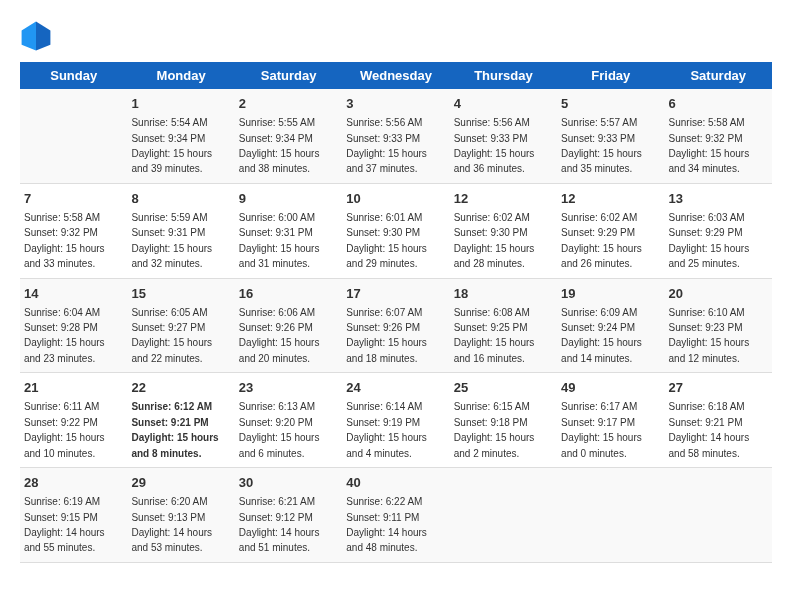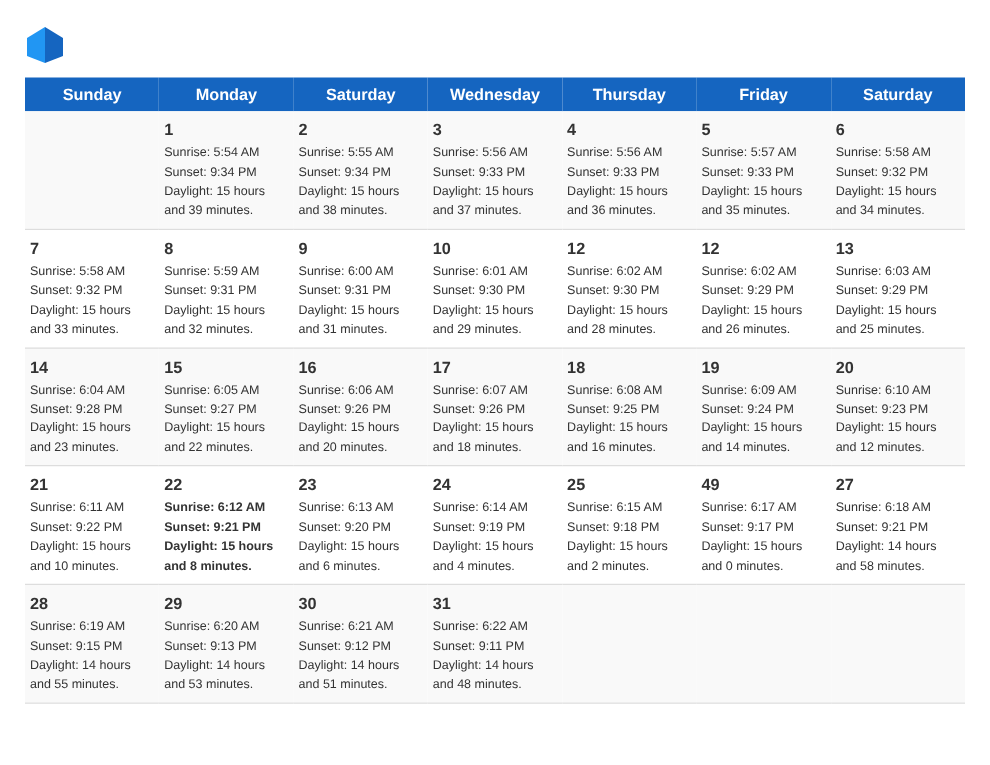--- a/index.html
+++ b/index.html
@@ -250,21 +250,21 @@
 Daylight: 14 hours
 and 55 minutes.</span></td>
         <td><span class="day-num">29</span><span class="day-info" style="white-space: pre-line;">Sunrise: 6:20 AM
 Sunset: 9:13 PM
 Daylight: 14 hours
 and 53 minutes.</span></td>
         <td><span class="day-num">30</span><span class="day-info" style="white-space: pre-line;">Sunrise: 6:21 AM
 Sunset: 9:12 PM
 Daylight: 14 hours
 and 51 minutes.</span></td>
-        <td><span class="day-num">31</span><span class="day-info" style="white-space: pre-line;">Sunrise: 6:22 AM
+        <td><span class="day-num">40</span><span class="day-info" style="white-space: pre-line;">Sunrise: 6:22 AM
 Sunset: 9:11 PM
 Daylight: 14 hours
 and 48 minutes.</span></td>
         <td></td>
         <td></td>
         <td></td>
       </tr>
     </tbody>
 </table>
 

